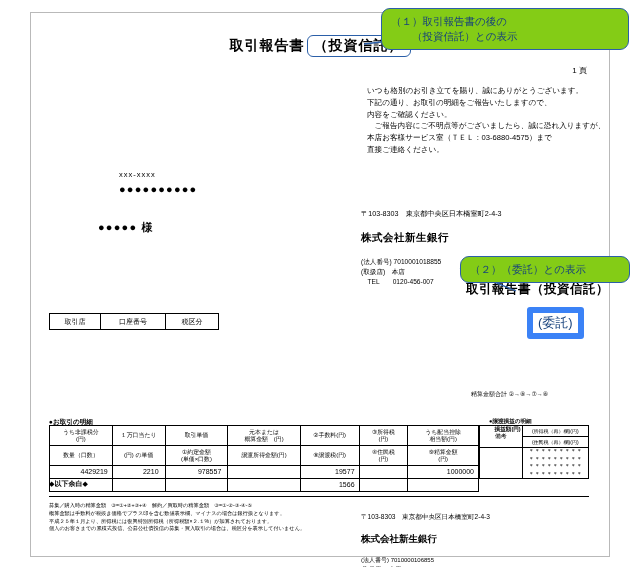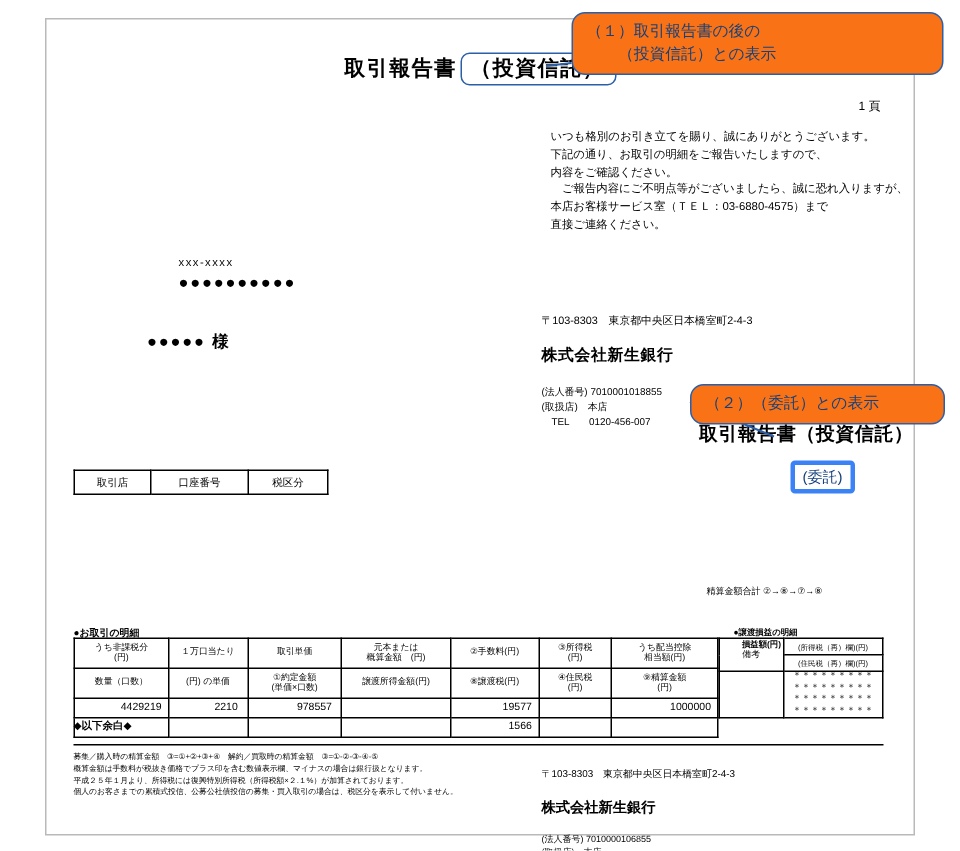--- a/index.html
+++ b/index.html
@@ -18,21 +18,21 @@
     background:#fff;
     border:1px solid #b9b9b9;
     box-shadow:0 0 0 0 #fff;
   }
   
   .callout{
     position:absolute;
     border:1.4px solid #2b5fa8;
     border-radius:9px;
     color:#16417c;
-    background:#f97316;
+    background:#84cc16;
     font-size:10.5px;
     line-height:1.45;
     padding:5px 9px;
     white-space:pre-line;
     z-index:30;
   }
   #callout1{left:381px;top:8px;width:228px;}
   #callout2{left:460px;top:256px;width:150px;text-align:left;}
   .leader{position:absolute;z-index:29;}
   
@@ -87,22 +87,22 @@
   .company .big{font-size:10.5px;font-weight:bold;letter-spacing:0.5px;}
   .company .sub{font-size:6.6px;}
   
   .doc-title2{
     position:absolute;left:0;right:0;top:268px;
     text-align:right;font-size:12.5px;font-weight:bold;
     letter-spacing:0.5px;
   }
   .stamp{
     position:absolute;left:496px;top:294px;
-    border:3px solid #3b82f6;border-radius:3px;
-    font-size:10px;padding:1px 5px;color:#16417c;
+    border:6px solid #3b82f6;border-radius:3px;
+    font-size:13px;padding:1px 5px;color:#16417c;
   }
   
   table{border-collapse:collapse;position:absolute;}
   td,th{border:0.8px solid #000;font-weight:normal;padding:0;}
   .t-acct{left:18px;top:300px;font-size:7px;text-align:center;}
   .t-acct td{height:13px;padding:1px 4px;}
   .acct-vals{
     position:absolute;left:18px;top:325px;
     font-size:8.5px;letter-spacing:1px;
   }

